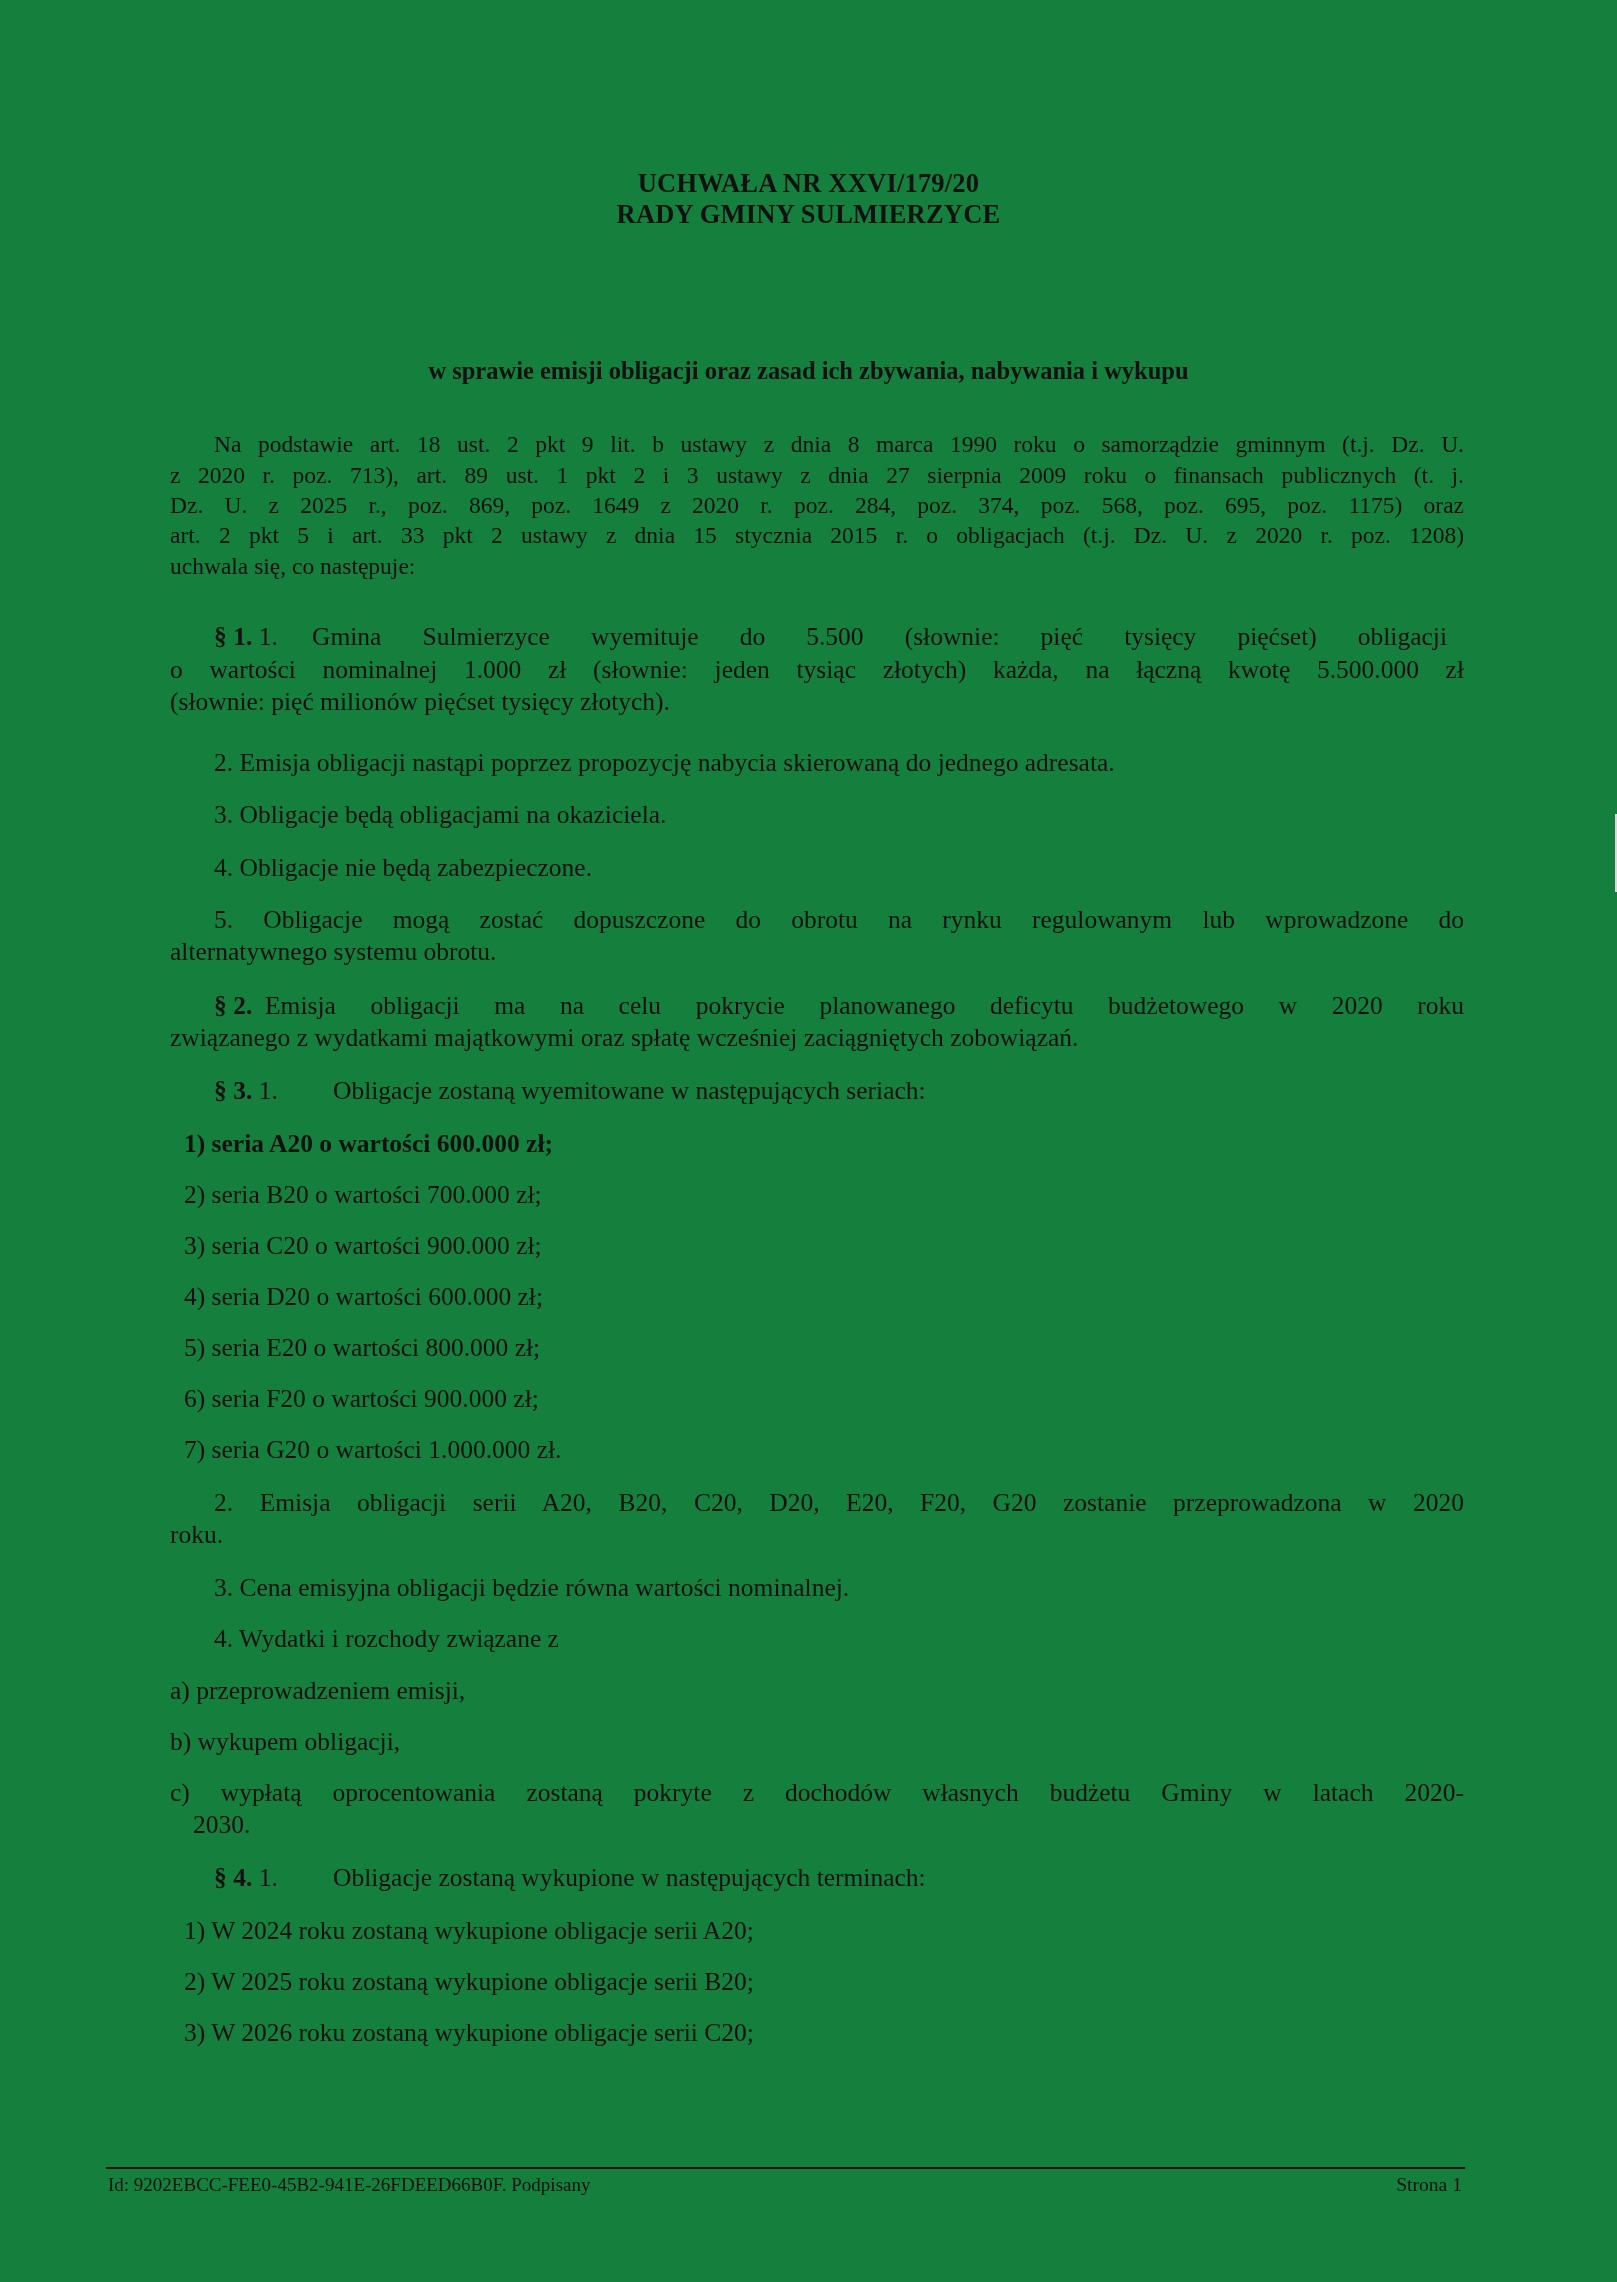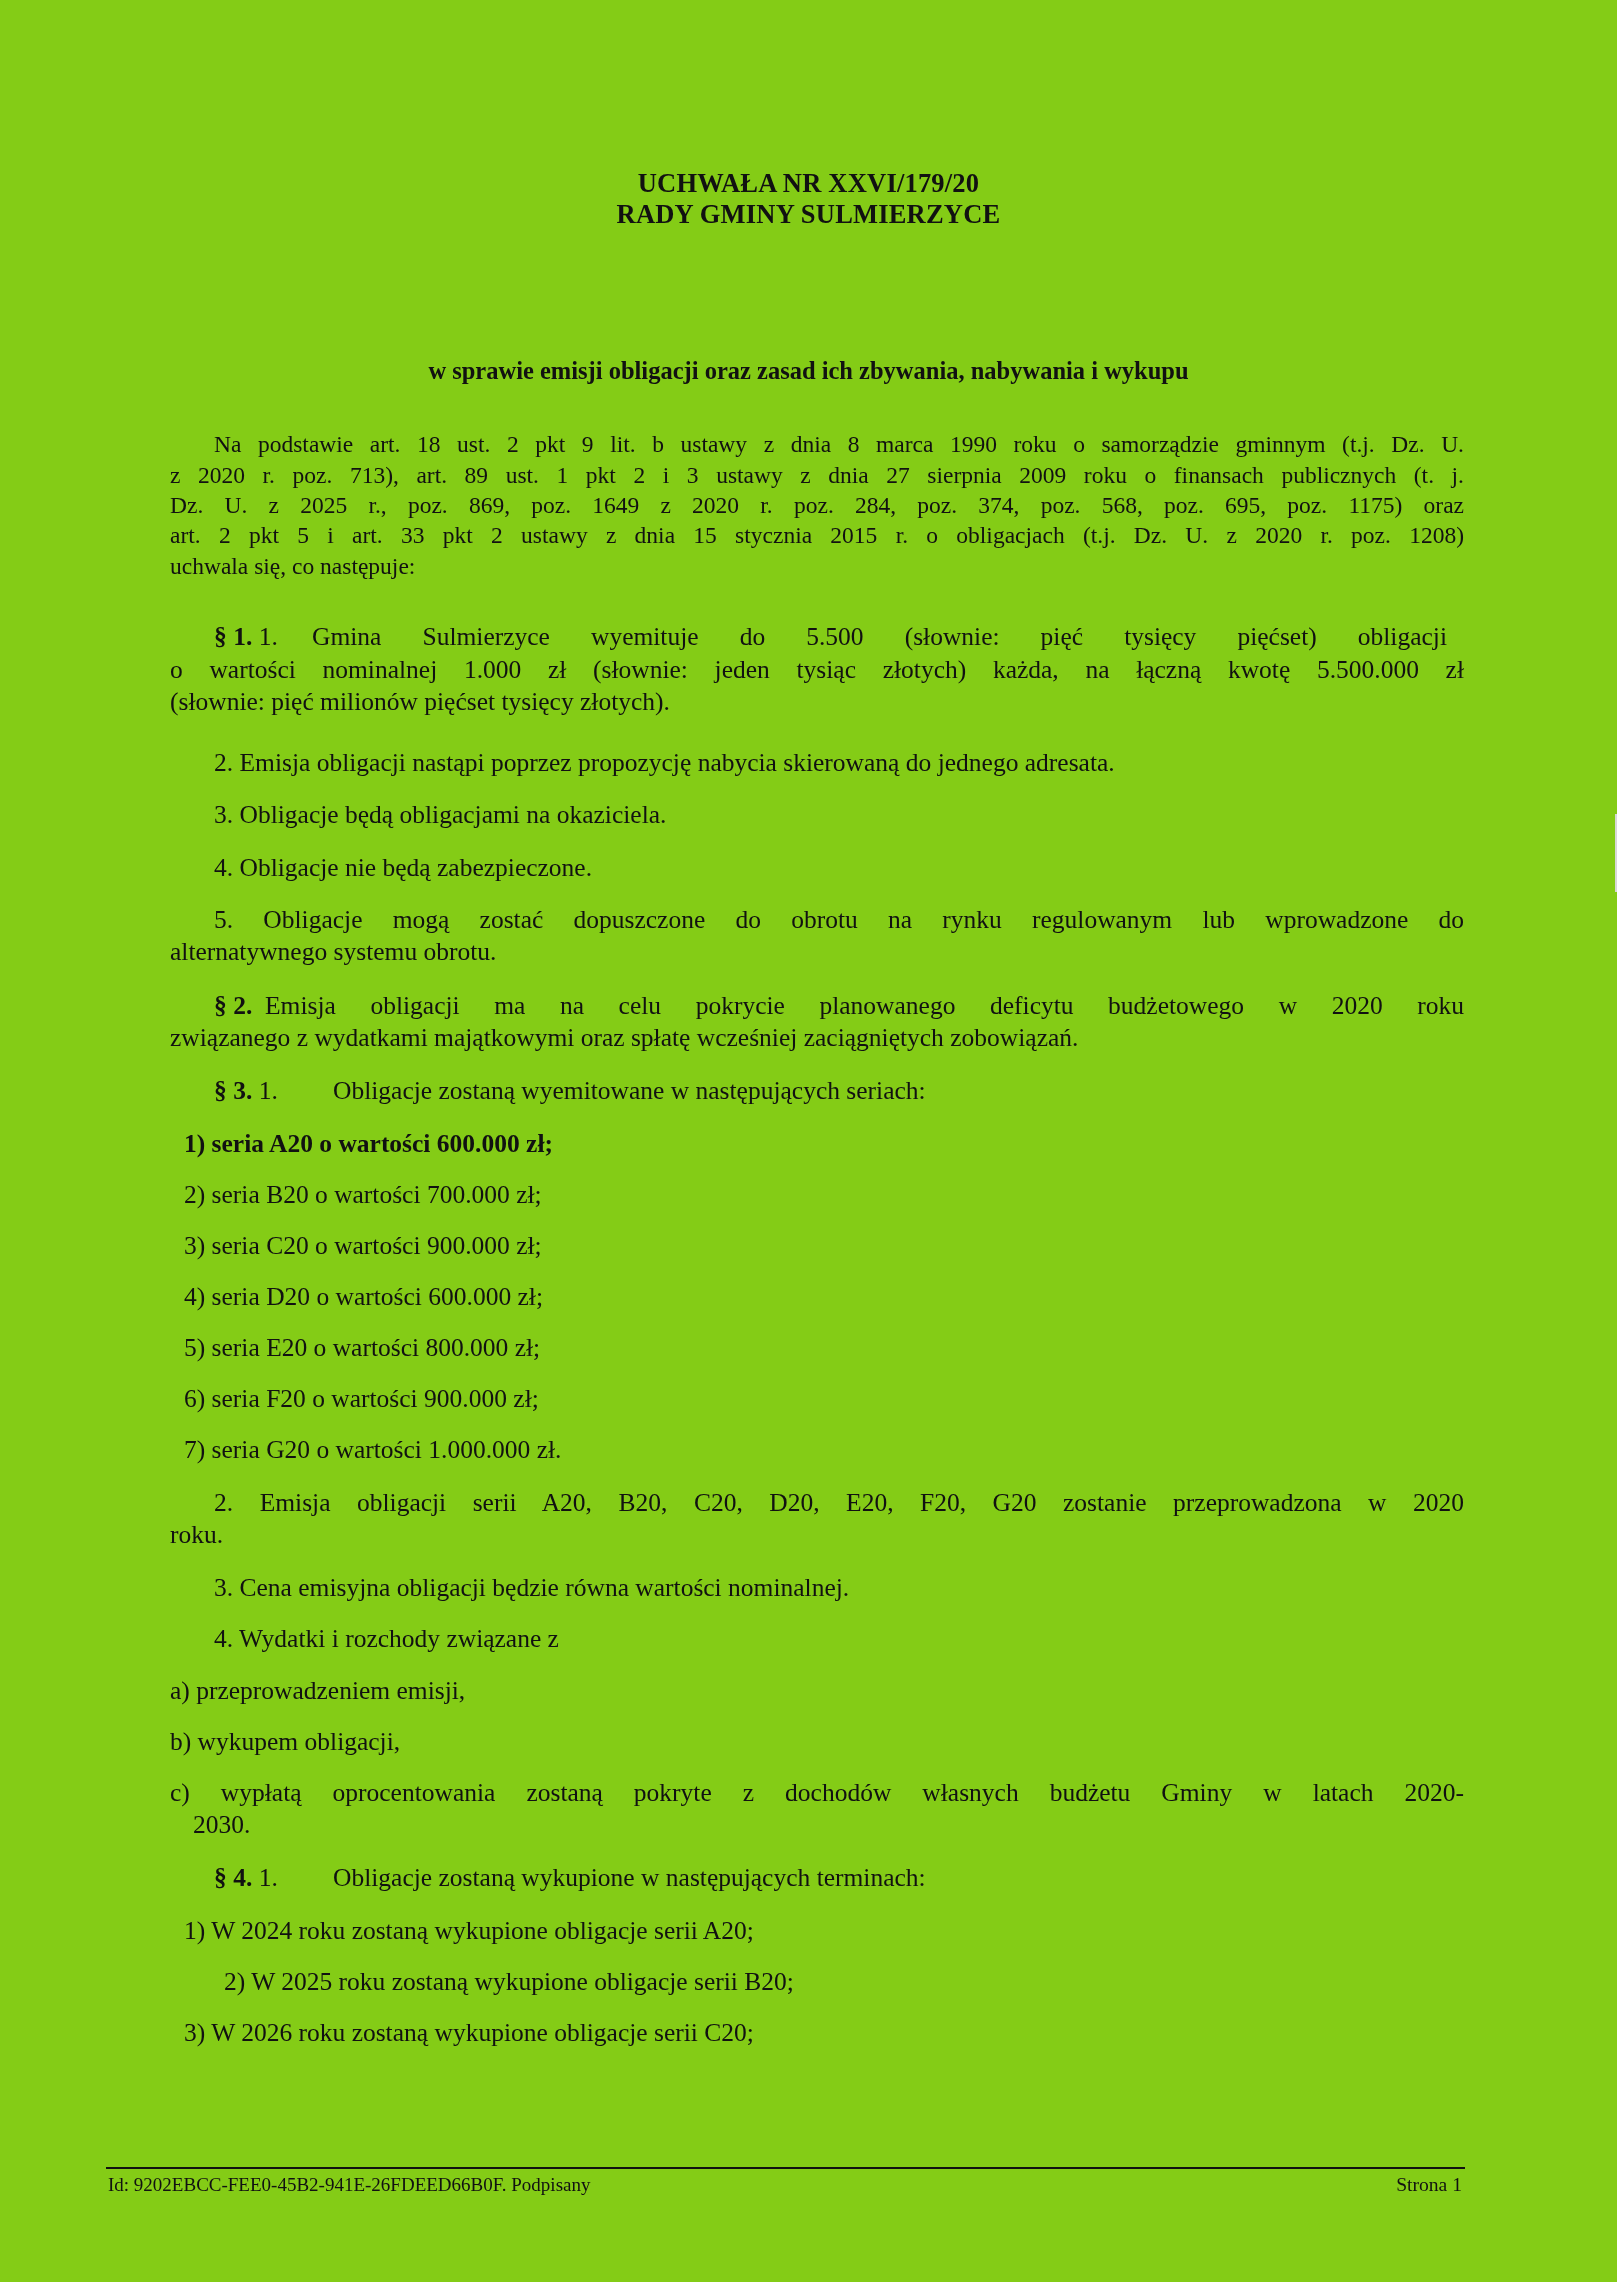--- a/index.html
+++ b/index.html
@@ -2,21 +2,21 @@
 <html><head>
 <meta charset="utf-8">
 <style>
   html, body { margin: 0; padding: 0; }
   body {
     width: 1617px; height: 2283px; background: #ffffff;
     position: relative; overflow: hidden;
     font-family: "Liberation Serif", "DejaVu Serif", serif;
     color: #111111;
   }
-  .page { position: absolute; left: 0; top: 0; width: 1617px; height: 2283px; background: #84cc16; }
+  .page { position: absolute; left: 0; top: 0; width: 1617px; height: 2283px; background: #15803d; }
   .title {
     position: absolute; left: 0; width: 1617px; text-align: center;
     font-weight: bold; font-size: 26.5px; line-height: 29px; letter-spacing: 0.2px;
   }
   .date { position: absolute; left: 0; width: 1617px; text-align: center; font-size: 24.5px; }
   .subject { position: absolute; left: 0; width: 1617px; text-align: center; font-weight: bold; font-size: 24.5px; }
   .line { position: absolute; white-space: nowrap; font-size: 25.5px; }
   .jl { position: absolute; left: 170px; width: 1294px; text-align: justify; text-align-last: justify; white-space: normal; font-size: 25.5px; height: 31px; overflow: hidden; }
   b.par { font-weight: bold; }
   .footer-rule { position: absolute; left: 106px; top: 2167px; width: 1359px; height: 2px; background: #111; }
@@ -93,21 +93,21 @@
   </div>
 
   <div>
     <div class="line" style="top:1863px; left:214px;">
       <b class="par">§ 4.</b>
       <span>1.</span>
     </div>
     <div class="line" style="top:1863px; left:333px;">Obligacje zostaną wykupione w następujących terminach:</div>
     <div>
       <div class="line" style="top:1916px; left:184px;">1) W 2024 roku zostaną wykupione obligacje serii A20;</div>
-      <div class="line" style="top:1967px; left:184px;margin-left:40px;">2) W 2025 roku zostaną wykupione obligacje serii B20;</div>
+      <div class="line" style="top:1967px; left:184px;">2) W 2025 roku zostaną wykupione obligacje serii B20;</div>
       <div class="line" style="top:2018px; left:184px;">3) W 2026 roku zostaną wykupione obligacje serii C20;</div>
     </div>
   </div>
 
   <div class="footer-rule"></div>
   <div class="footer-id">Id: 9202EBCC-FEE0-45B2-941E-26FDEED66B0F. Podpisany</div>
   <div class="footer-page">Strona 1</div>
 </div>
 
 

